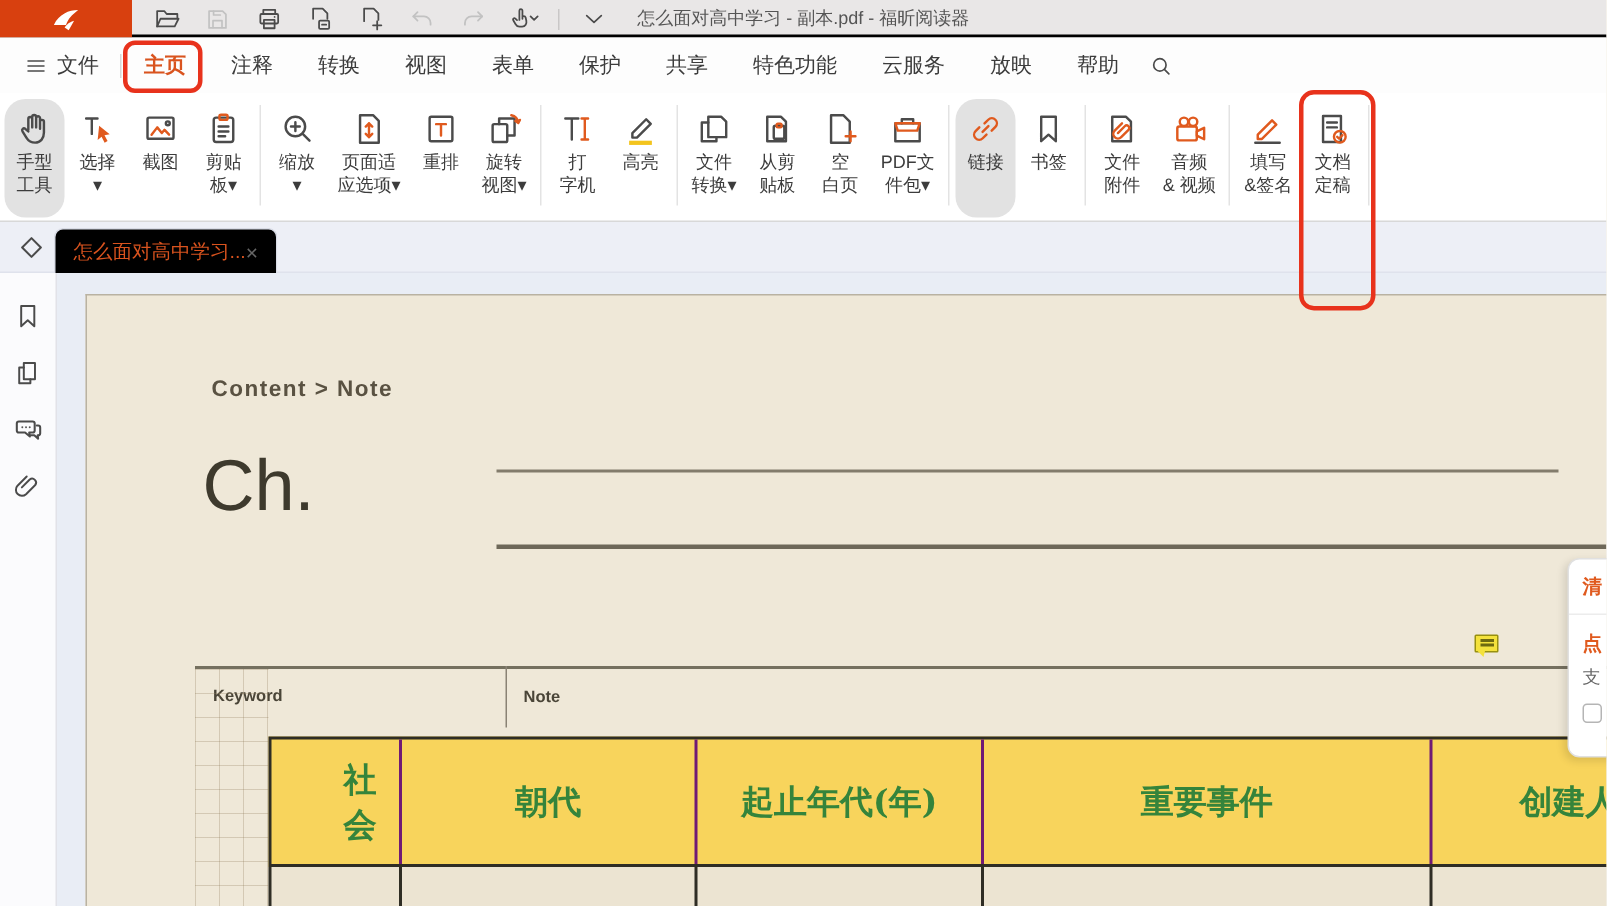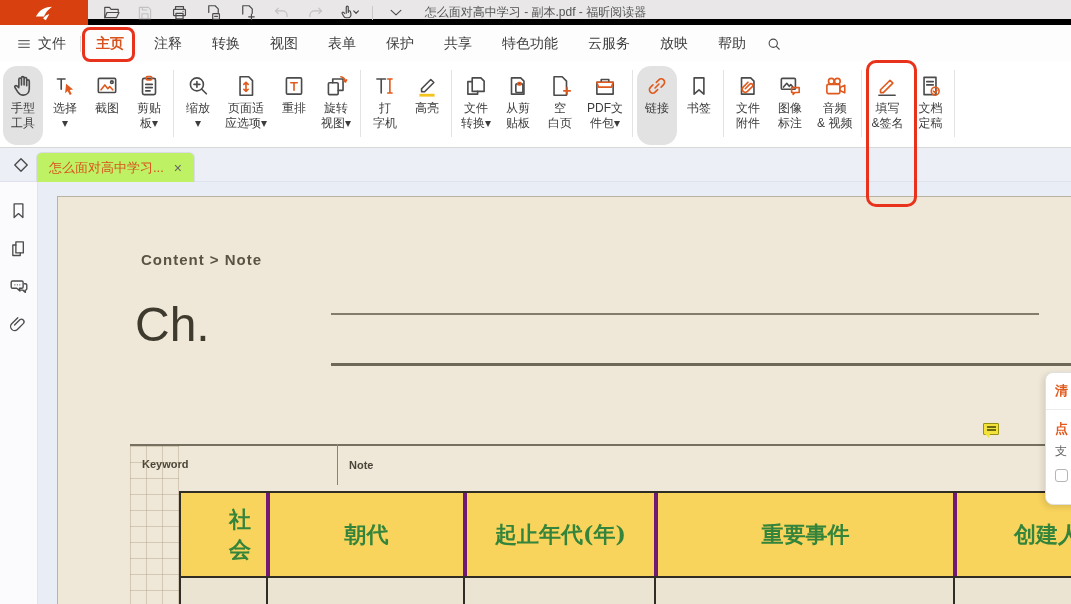--- a/index.html
+++ b/index.html
@@ -2,21 +2,21 @@
 <html><head>
 <meta charset="utf-8">
 <style>
   * { margin:0; padding:0; box-sizing:border-box; }
   html,body { width:1071px; height:604px; }
   body { font-family:"Liberation Sans","DejaVu Sans",sans-serif; position:relative;
          width:1071px; height:604px; overflow:hidden; background:#fff; }
 
   
   .titlebar { position:absolute; left:0; top:0; width:1071px; height:25px;
-              background:#e9e7e7; border-bottom:6px solid #000000; }
+              background:#e9e7e7; border-bottom:2px solid #000000; }
   .logo-block { position:absolute; left:0; top:0; width:88px; height:25px;
                 background:#d8400f; display:flex; align-items:center; justify-content:center; }
   .qat { position:absolute; left:100px; top:0; height:25px; display:flex; align-items:center; gap:12px; }
   .qat .qicon { width:22px; height:22px; display:flex; align-items:center; justify-content:center; }
   .win-title { position:absolute; left:50%; top:0; transform:translateX(-50%);
                line-height:25px; font-size:12px; color:#555; white-space:nowrap; }
   .qsep { width:1px; height:14px; background:#c9c7c7; }
 
   
   .menubar { position:absolute; left:0; top:25px; width:1071px; height:37px; background:#fdfdfd;
@@ -43,23 +43,23 @@
   svg.i { display:block; }
   .ic { stroke:#4b4b4b; fill:none; stroke-width:1.5; stroke-linecap:round; stroke-linejoin:round; }
   .io { stroke:#e05a1e; }
   .fo { fill:#e05a1e; stroke:none; }
   .dis .ic { stroke:#c2c2c2; }
 
   
   .tabbar { position:absolute; left:0; top:148px; width:1071px; height:34px; background:#edeff6;
             border-bottom:1px solid #dfe2ec; }
   .tab-tool { position:absolute; left:10px; top:6px; }
-  .doc-tab { position:absolute; left:36px; top:4px; height:30px; background:#bef264;
+  .doc-tab { position:absolute; left:36px; top:4px; height:30px; background:#000000;
              border:1px solid #d9dce6; border-bottom:none; border-radius:6px 6px 0 0;
-             display:flex; align-items:center; gap:10px; padding:0 12px; }
+             display:flex; align-items:center; padding:0 12px; }
   .doc-tab .tab-title { color:#d9531e; font-size:13px; white-space:nowrap; }
   .doc-tab .tab-close { color:#666; font-size:14px; line-height:14px; cursor:default; }
 
   
   .main { position:absolute; left:0; top:182px; width:1071px; height:422px; background:#e9edf5; }
   .sidebar { position:absolute; left:0; top:0; width:38px; height:422px; background:#fbfbfd;
              border-right:1px solid #e2e2e8; display:flex; flex-direction:column; align-items:center; }
   .sicon { margin-top:14px; width:24px; height:24px; display:flex; align-items:center; justify-content:center; }
   .sicon:first-child { margin-top:16px; }
 
@@ -78,21 +78,21 @@
                text-shadow:1px 1px 0 #203a60; white-space:nowrap; z-index:2; }
   .kw-label { position:absolute; left:84px; top:261px; font-size:11px; font-weight:bold; color:#4a4538; }
   .note-label { position:absolute; left:291px; top:262px; font-size:11px; font-weight:bold; color:#4a4538; }
   .kw-vline { position:absolute; left:279px; top:247px; width:1px; height:41px; background:#8a8274; }
   .grid { background-image:linear-gradient(rgba(148,128,96,.30) 1px, transparent 1px),
                            linear-gradient(90deg, rgba(148,128,96,.30) 1px, transparent 1px);
           background-size:16px 16px; }
   .margin-strip { position:absolute; left:72px; top:249px; width:49px; bottom:0; }
   .ctable { position:absolute; left:121px; top:294px; width:960px; }
   .thead { display:flex; height:87px; border:2px solid #2f2d24; background:#f8d45c; }
-  .th { display:flex; align-items:center; justify-content:center; border-left:4px solid #701a75;
+  .th { display:flex; align-items:center; justify-content:center; border-left:2px solid #701a75;
         font-family:"DejaVu Serif","Liberation Serif",serif; font-weight:bold; font-size:22px; color:#35843b; }
   .th:first-child { border-left:none;padding-left:48px; }
   .trow { display:flex; height:29px; border:2px solid #2f2d24; border-top:none; background:#ece4d2; }
   .td { border-left:2px solid #2f2d24; }
   .td:first-child { border-left:none; }
   .w0{width:85px;} .w1{width:197px;} .w2{width:191px;} .w3{width:299px;} .w4{flex:1;}
 
   .sticky-note { position:absolute; left:925px; top:226px; width:16px; height:12px;
                  background:#f4e23c; border:1px solid #98900f; border-radius:1px; z-index:3; }
   .sticky-note::before { content:""; position:absolute; left:3px; top:2px; width:9px; height:1.5px;
@@ -401,31 +401,20 @@
             <path class="ic" d="M6 4.5h8.5l3 3v12H6z"></path>
             <path class="ic io" d="M9.5 14.5l4.2-4.2a1.6 1.6 0 0 1 2.3 2.3L11.5 17a2.8 2.8 0 0 1-4-4l4.5-4.5"></path>
           </svg>
         </span>
       <span class="rlabel">文件
 附件</span>
     </div>
     <div class="rbtn">
       <span class="ricon">
           <svg class="i" width="26" height="26" viewBox="0 0 24 24">
-            <rect class="ic" x="4" y="5" width="13" height="10" rx="1"></rect>
-            <path class="ic" d="M6 13l3-3.5 2.3 2.8 1.4-1.6 2 2.3"></path>
-            <path class="ic io" fill="#fff" d="M13.5 13.5h7v4.5h-4l-1.6 1.8v-1.8h-1.4z"></path>
-          </svg>
-        </span>
-      <span class="rlabel">图像
-标注</span>
-    </div>
-    <div class="rbtn">
-      <span class="ricon">
-          <svg class="i" width="26" height="26" viewBox="0 0 24 24">
             <circle class="ic io" cx="8.6" cy="7.6" r="2.6"></circle>
             <circle class="ic io" cx="14.2" cy="7.6" r="2.6"></circle>
             <rect class="ic io" x="4.5" y="10.5" width="12" height="8.5" rx="1.2"></rect>
             <path class="ic io" d="M16.5 13.5l4.5-2.2v7l-4.5-2.2z"></path>
           </svg>
         </span>
       <span class="rlabel">音频
 &amp; 视频</span>
     </div>
   </div>

